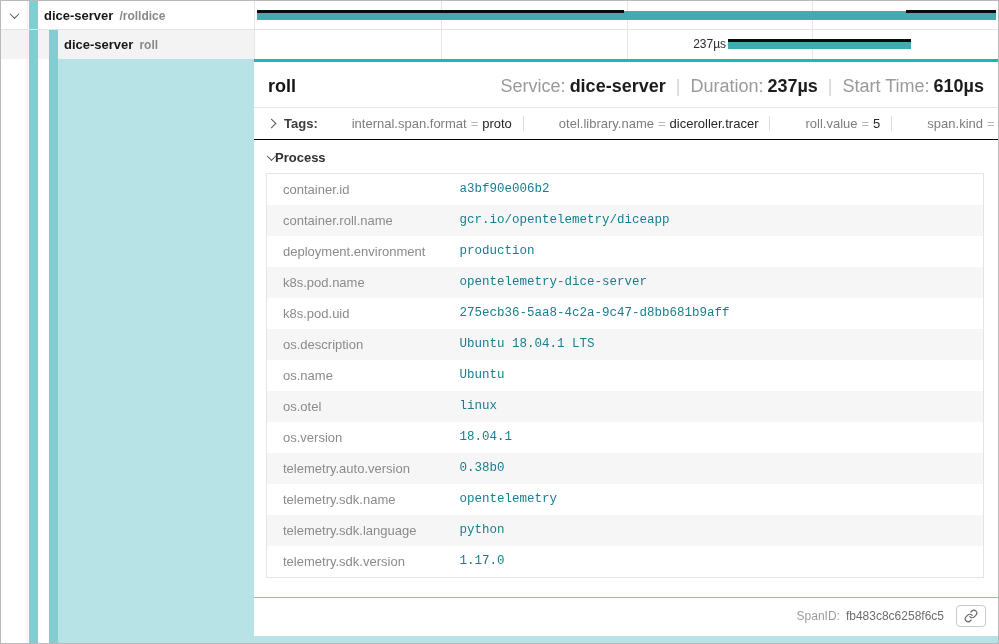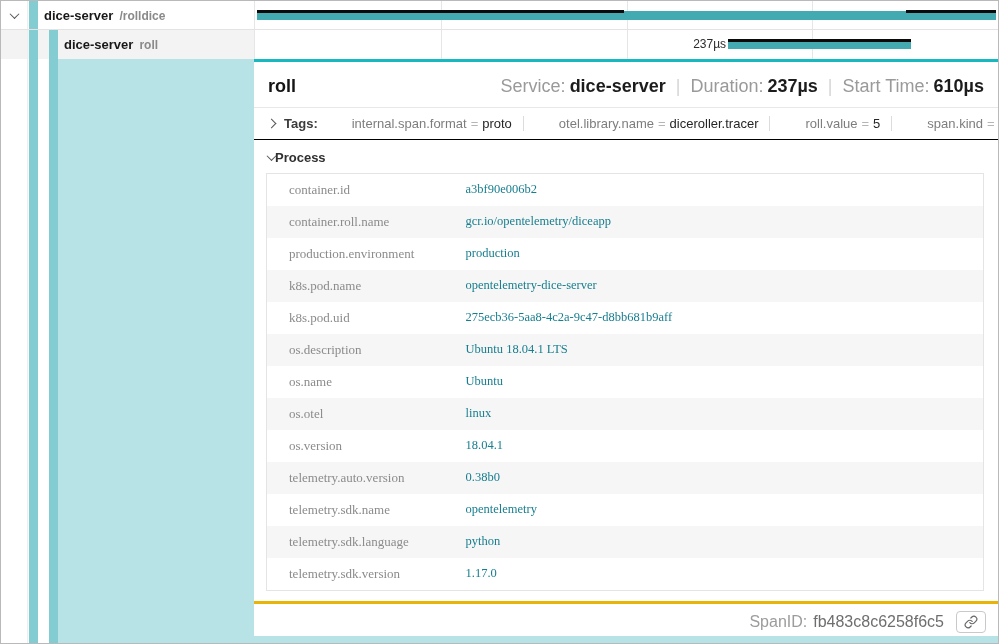--- a/index.html
+++ b/index.html
@@ -68,26 +68,26 @@
   .tags-label{font-weight:bold;color:#3c3c3c;margin:0 10px 0 9px;}
   .tag-item{color:#7d7d7d;white-space:nowrap;margin-left:24px;}
   .tag-item .eq{color:#b5b5b5;margin:0 4px;}
   .tag-item .val{color:#262626;}
   .tag-sep{width:1px;height:15px;background:#dcdcdc;margin:0 11px;flex-shrink:0;}
 
   .process-header{display:flex;align-items:center;padding:10px 14px 6px 14px;font-size:13px;font-weight:bold;color:#303030;cursor:pointer;}
   .process-header span{margin-left:0;}
 
   table.kv{width:calc(100% - 26px);margin:2px 14px 10px 12px;border-collapse:collapse;border:1px solid #e4e4e4;font-size:13px;}
-  table.kv td{padding:8px 22px;vertical-align:top;font-family:Liberation Serif, serif;}
+  table.kv td{padding:8px 16px;vertical-align:top;}
   td.k{color:#8b8b8b;width:177px;}
   td.v{font-family:"Liberation Mono",monospace;font-size:12.5px;color:var(--val-teal);}
   table.kv tr:nth-child(even){background:#f6f6f6;}
 
-  .d-footer{margin-top:auto;display:flex;justify-content:flex-end;align-items:center;gap:6px;padding:7px 12px 9px 12px;border-top:3px solid #eab308;font-size:16px;color:#9c9c9c;}
+  .d-footer{margin-top:auto;display:flex;justify-content:flex-end;align-items:center;gap:6px;padding:7px 12px 9px 12px;border-top:1px solid #eab308;font-size:12px;color:#9c9c9c;}
   .spanid-value{color:#6e6e6e;}
   .link-btn{margin-left:6px;width:30px;height:22px;border:1px solid #c9c9c9;border-radius:4px;background:#fff;display:flex;align-items:center;justify-content:center;cursor:pointer;}
 </style>
 </head>
 <body>
 
 <div class="window">
 
   <div class="trace-rows">
 
@@ -189,21 +189,21 @@
           <tbody>
             <tr>
                 <td class="k">container.id</td>
                 <td class="v">a3bf90e006b2</td>
               </tr>
             <tr>
                 <td class="k">container.roll.name</td>
                 <td class="v">gcr.io/opentelemetry/diceapp</td>
               </tr>
             <tr>
-                <td class="k">production.environment</td>
+                <td class="k">deployment.environment</td>
                 <td class="v">production</td>
               </tr>
             <tr>
                 <td class="k">k8s.pod.name</td>
                 <td class="v">opentelemetry-dice-server</td>
               </tr>
             <tr>
                 <td class="k">k8s.pod.uid</td>
                 <td class="v">275ecb36-5aa8-4c2a-9c47-d8bb681b9aff</td>
               </tr>

